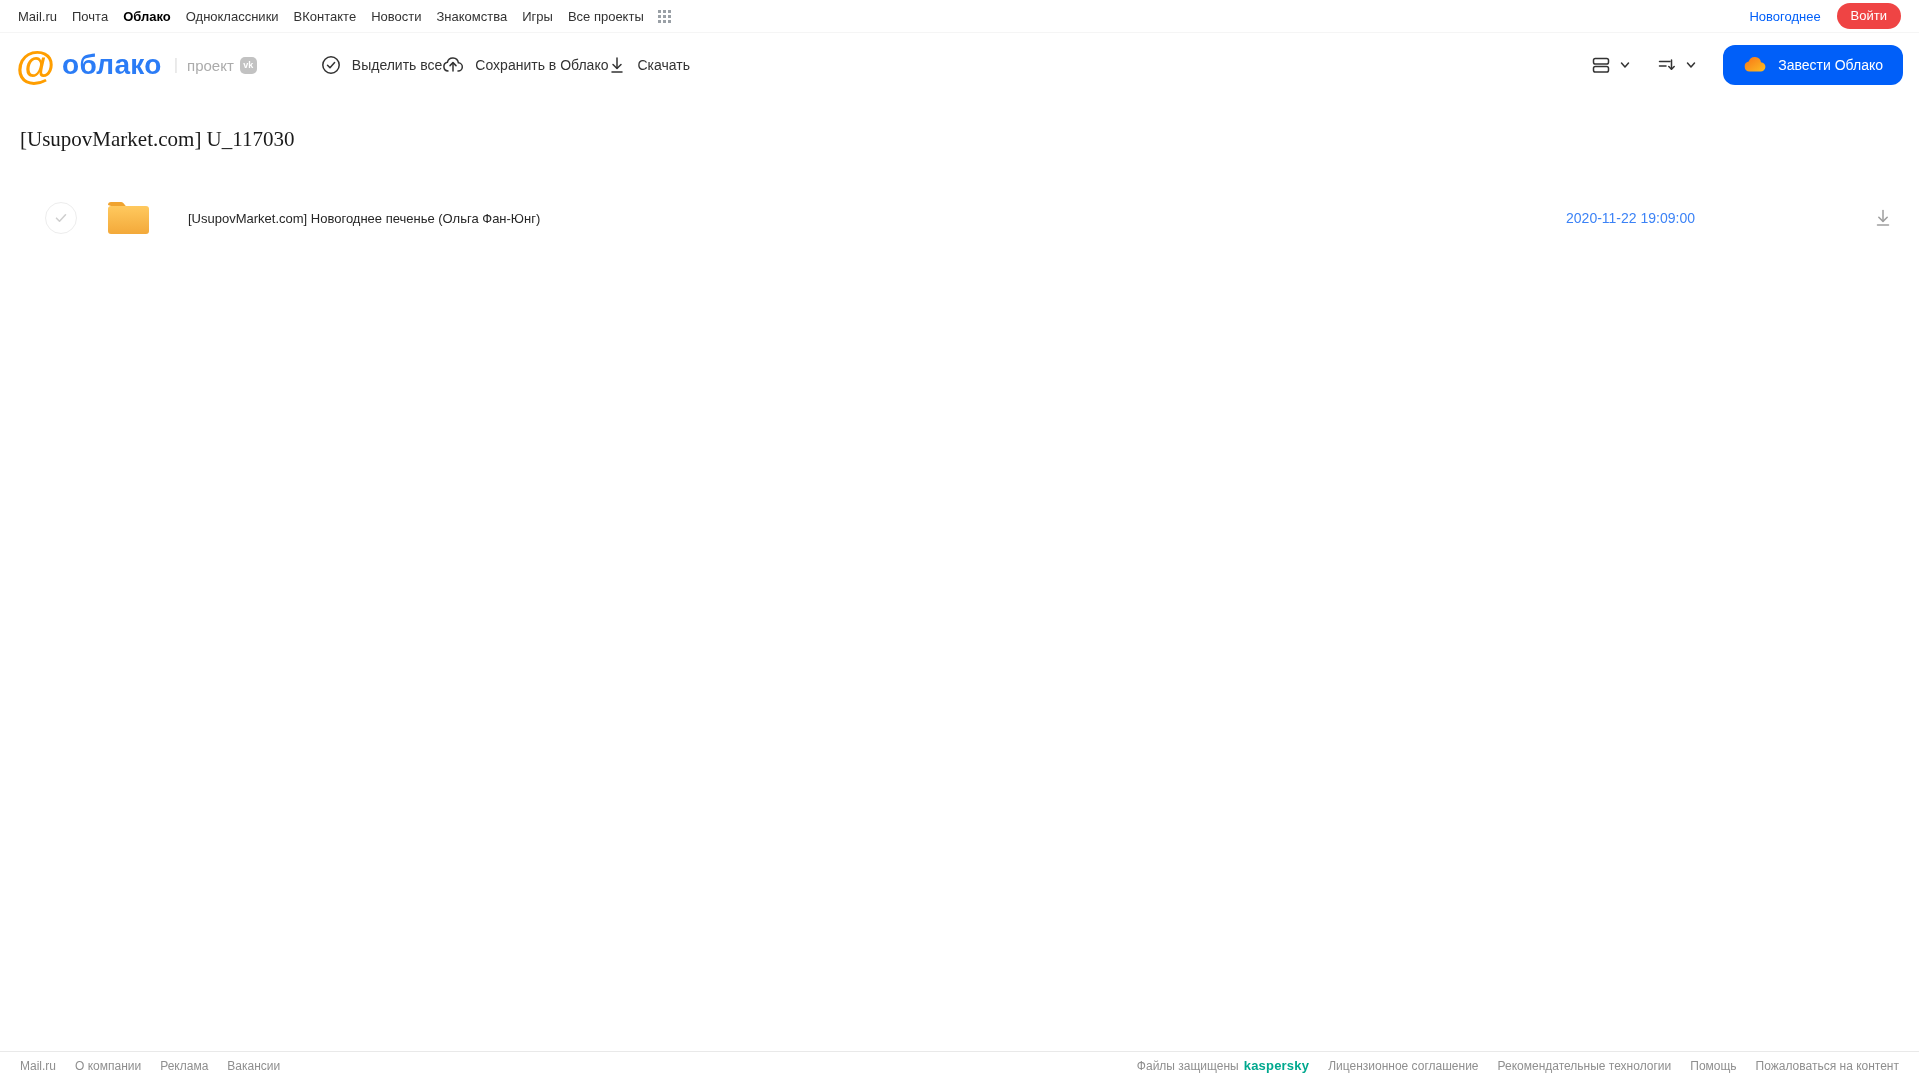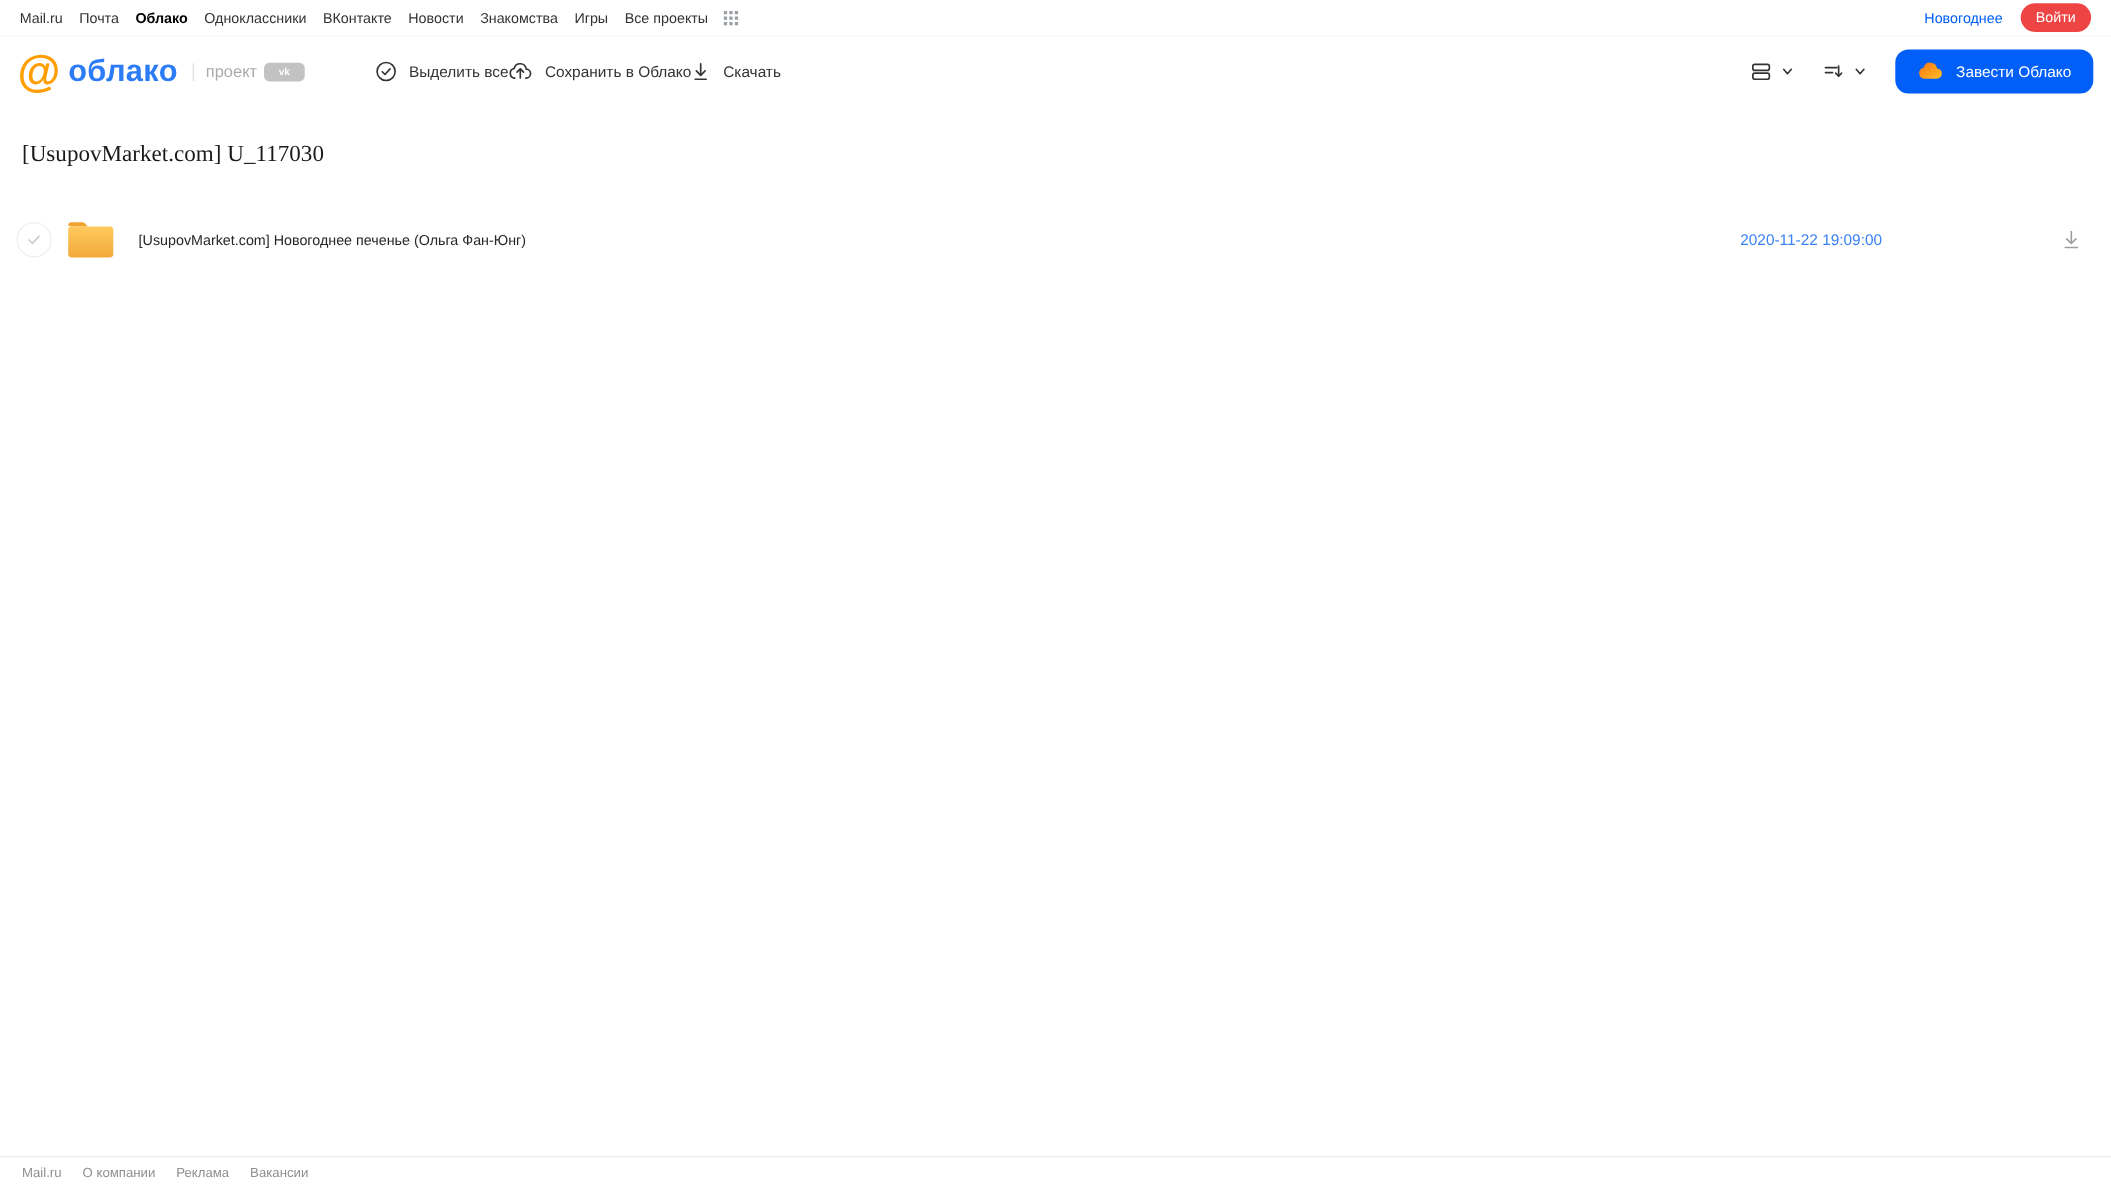--- a/index.html
+++ b/index.html
@@ -28,40 +28,40 @@
 
   
   .header { height:64px; display:flex; align-items:center; padding:0 16px; }
   .logo { display:flex; align-items:center; cursor:pointer; }
   .logo-at { font-size:40px; font-weight:700; color:#ff9e00; line-height:40px; }
   .logo-word { font-size:28px; font-weight:700; color:#2b7cf6; margin-left:7px; letter-spacing:.3px; }
   .logo-divider { color:#e3e3e3; font-size:17px; margin:0 9px 0 12px; font-weight:400; }
   .logo-project { font-size:15px; color:#ababab; }
   .vk-badge {
     display:inline-flex; align-items:center; justify-content:center;
-    width:37px; height:17px; background:#c2c2c2; border-radius:5px;
+    width:17px; height:17px; background:#c2c2c2; border-radius:5px;
     color:#fff; font-size:9px; font-weight:bold; margin-left:6px; vertical-align:middle;
   }
   .toolbar { display:flex; align-items:center; margin-left:64px; }
   .tool-btn {
     display:flex; align-items:center; gap:11px; font-size:14px; color:#333;
     background:none; border:none; font-family:inherit; cursor:pointer;
   }
   .header-right { margin-left:auto; display:flex; align-items:center; gap:26px; }
   .icon-with-chevron { display:flex; align-items:center; gap:8px; cursor:pointer; }
   .create-btn {
     background:#005ff9; color:#fff; border:none; border-radius:12px;
     height:40px; padding:15px 20px; display:flex; align-items:center; gap:11px;
     font-size:14px; font-family:inherit; cursor:pointer;
   }
 
   
   .page-title { margin:30px 0 0 20px; font-size:21px; font-weight:400; color:#1a1a1a;font-family:Liberation Serif, serif; }
   .file-list { margin-top:44px; }
-  .file-row { display:flex; align-items:center; height:44px; padding:0 26px 0 15px; cursor:pointer; }
+  .file-row { display:flex; align-items:center; height:44px; padding:0 26px 0 45px; cursor:pointer;gap:16px; }
   .row-check {
     width:32px; height:32px; min-width:32px; border:1px solid #ededed; border-radius:50%;
     background:#fff; display:flex; align-items:center; justify-content:center;
   }
   .row-folder { margin-left:12px; display:flex; }
   .file-name { margin-left:20px; font-size:13px; color:#262626; flex:1; }
   .file-date { font-size:14px; color:#3b82f6; white-space:nowrap; }
   .row-download { margin-left:162px; display:flex; cursor:pointer; }
 
   
@@ -229,13 +229,23 @@
   </div>
 </div>
 
 <div class="footer">
   <div class="footer-left">
     <a>Mail.ru</a>
     <a>О компании</a>
     <a>Реклама</a>
     <a>Вакансии</a>
   </div>
+  <div class="footer-right">
+    <span class="kaspersky-unit">
+      <span>Файлы защищены</span>
+      <span class="kaspersky-logo">kaspersky</span>
+    </span>
+    <a>Лицензионное соглашение</a>
+    <a>Рекомендательные технологии</a>
+    <a>Помощь</a>
+    <a>Пожаловаться на контент</a>
+  </div>
 </div>
 
 </body></html>

